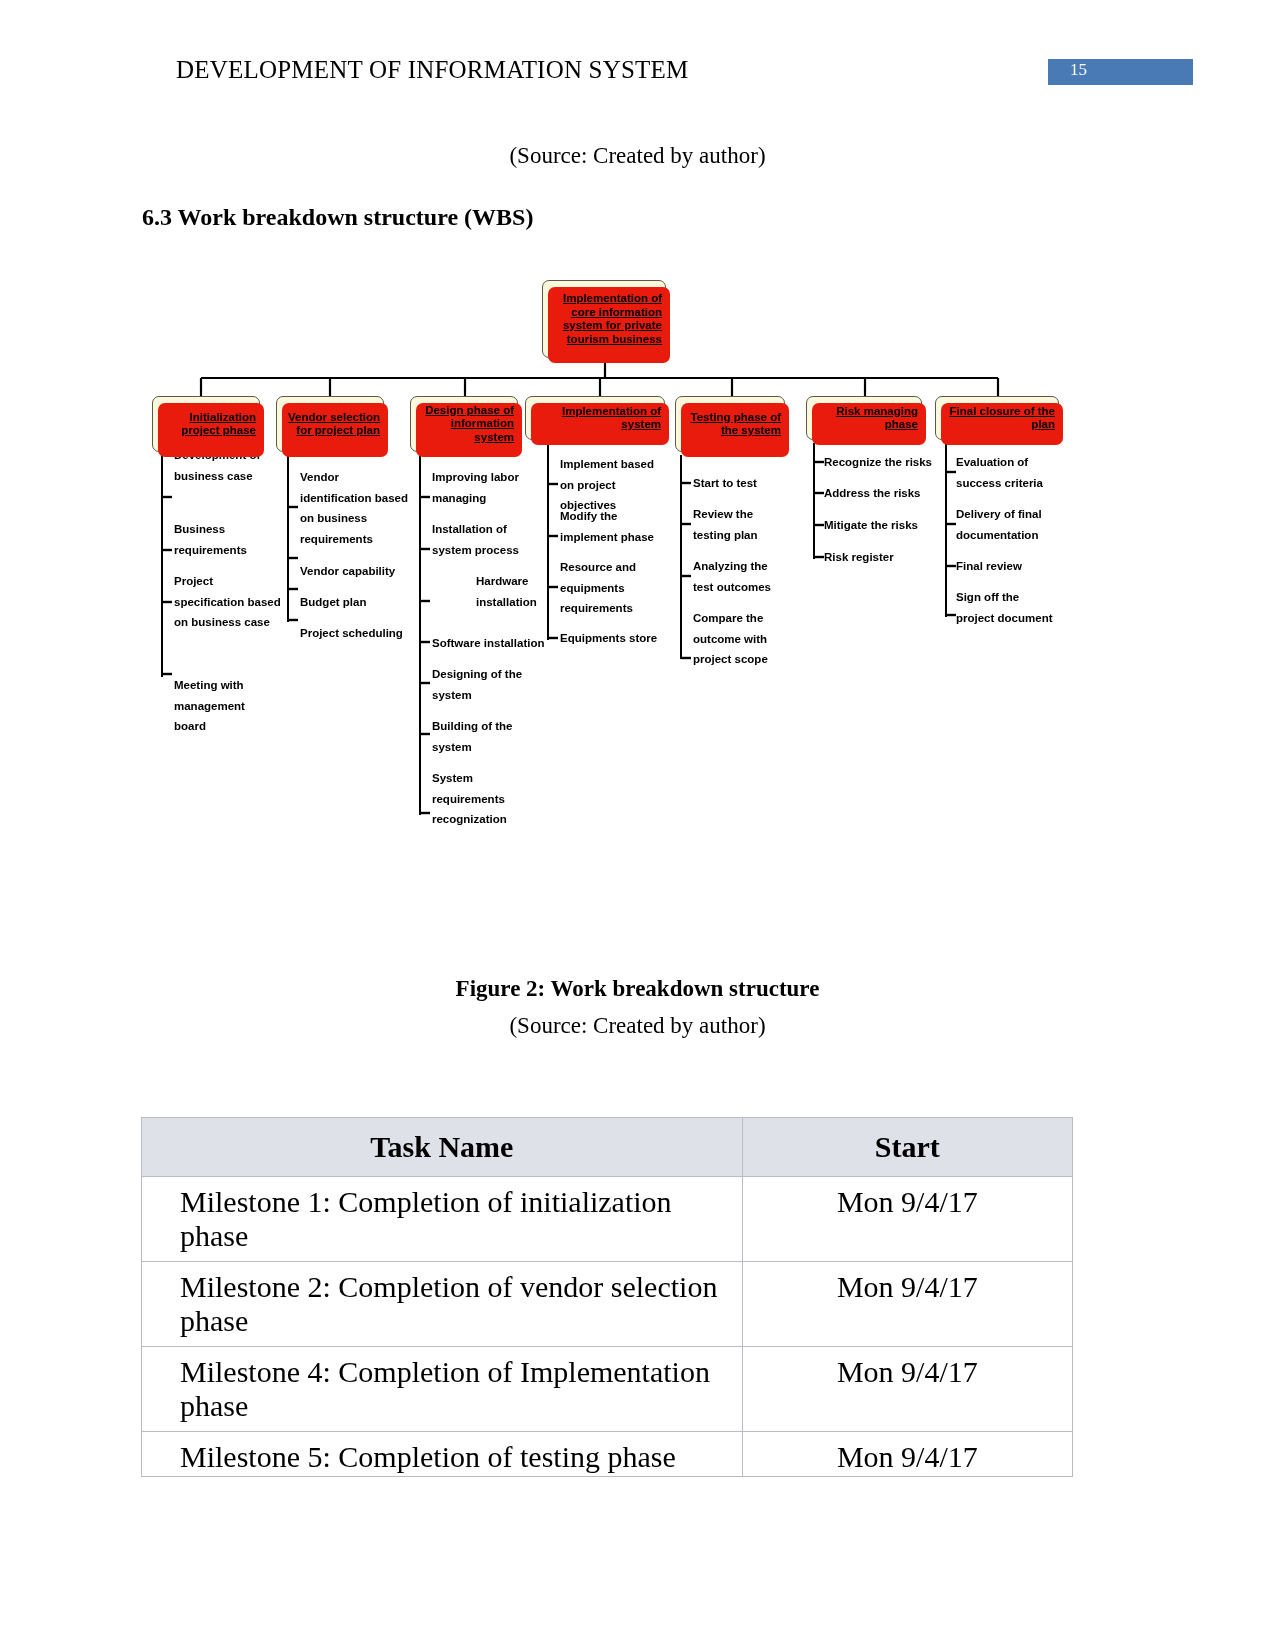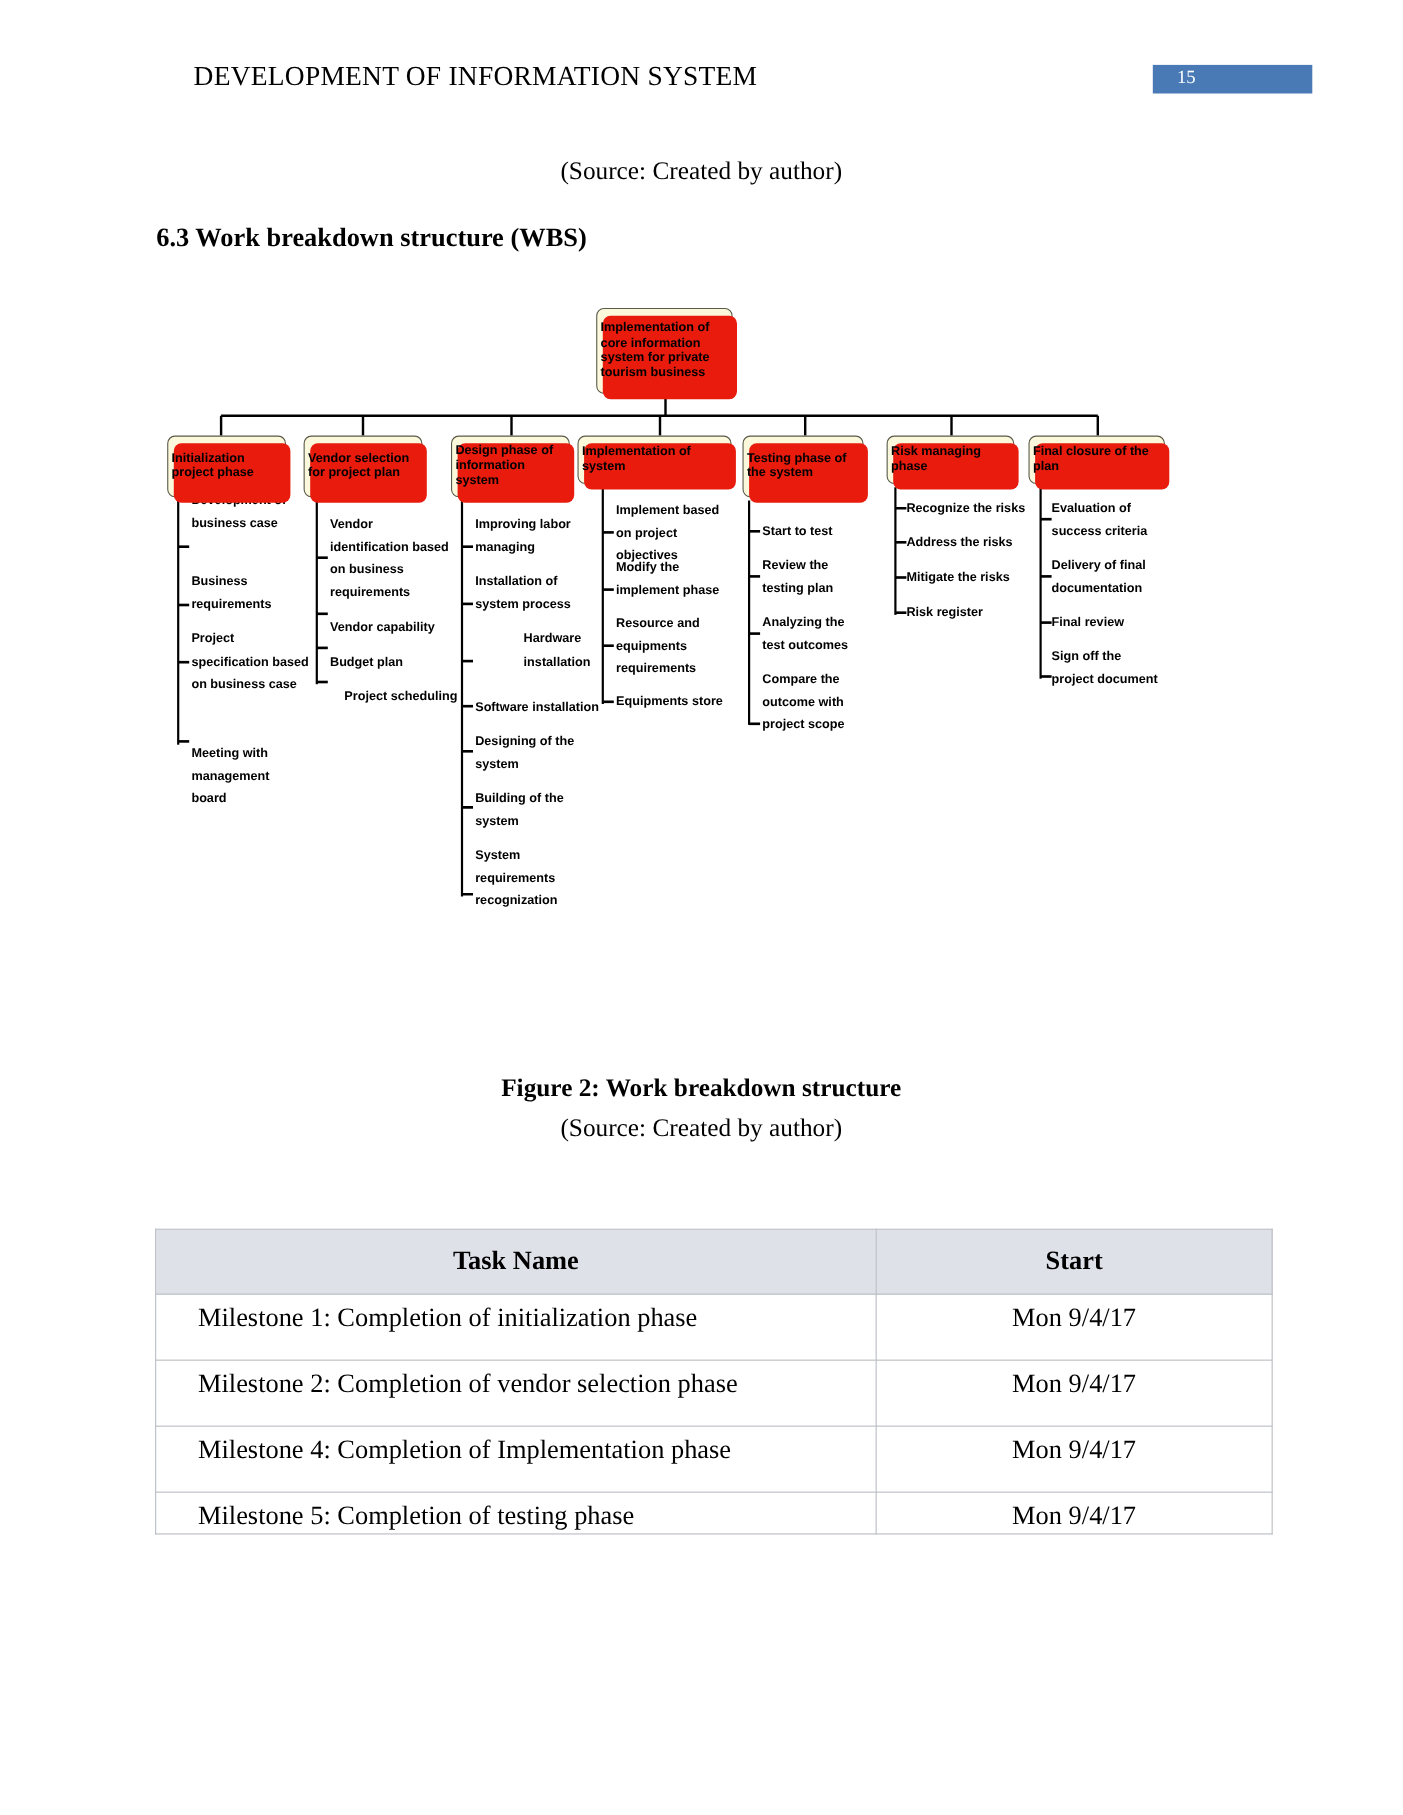--- a/index.html
+++ b/index.html
@@ -77,27 +77,28 @@
   .wbs-node {
     position: absolute;
     box-sizing: border-box;
     background: #fbf8dc;
     border: 1px solid #5a5a4a;
     border-radius: 7px;
     font-family: "Liberation Sans", sans-serif;
     font-weight: bold;
     font-size: 11.5px;
     line-height: 13.5px;
-    text-align: left;
+    text-align: right;
     color: #000;
     display: flex;
     align-items: center;
     justify-content: center;
     padding: 2px 3px;
     z-index: 3;
+    text-decoration: underline;
   }
   .wbs-node::after {
     content: "";
     position: absolute;
     left: 5px;
     top: 6px;
     width: 100%;
     height: 100%;
     border-radius: 7px;
     background: #e81b0d;
@@ -112,23 +113,23 @@
     line-height: 20.5px;
     color: #000;
     z-index: 2;
   }
 
   
   #milestones-table {
     position: absolute;
     left: 141px;
     top: 1117px;
-    width: 1016px;
+    width: 932px;
     border-collapse: collapse;
-    font-size: 24px;
+    font-size: 30px;
   }
   #milestones-table th,
   #milestones-table td {
     border: 1px solid #b9bcc2;
     padding: 0;
     vertical-align: top;
   }
   #milestones-table thead th {
     background: #dee1e8;
     font-weight: bold;
@@ -253,21 +254,21 @@
   </div>
 
   <div class="leaf" style="left:34px; top:180px; width:104px;">Development of business case</div>
   <div class="leaf" style="left:34px; top:254px; width:104px;">Business requirements</div>
   <div class="leaf" style="left:34px; top:306px; width:110px;">Project specification based on business case</div>
   <div class="leaf" style="left:34px; top:378px; width:104px;margin-top:32px;">Meeting with management board</div>
 
   <div class="leaf" style="left:160px; top:202px; width:112px;">Vendor identification based on business requirements</div>
   <div class="leaf" style="left:160px; top:296px; width:112px;">Vendor capability</div>
   <div class="leaf" style="left:160px; top:327px; width:112px;">Budget plan</div>
-  <div class="leaf" style="left:173px; top:358px; width:112px;">Project scheduling</div>
+  <div class="leaf" style="left:160px; top:358px; width:112px;">Project scheduling</div>
 
   <div class="leaf" style="left:292px; top:202px; width:98px;">Improving labor managing</div>
   <div class="leaf" style="left:292px; top:254px; width:98px;">Installation of system process</div>
   <div class="leaf" style="left:292px; top:306px; width:98px;margin-left:44px;">Hardware installation</div>
   <div class="leaf" style="left:292px; top:368px; width:130px;">Software installation</div>
   <div class="leaf" style="left:292px; top:399px; width:98px;">Designing of the system</div>
   <div class="leaf" style="left:292px; top:451px; width:98px;">Building of the system</div>
   <div class="leaf" style="left:292px; top:503px; width:98px;">System requirements recognization</div>
 
   <div class="leaf" style="left:420px; top:189px; width:104px;">Implement based on project objectives</div>

